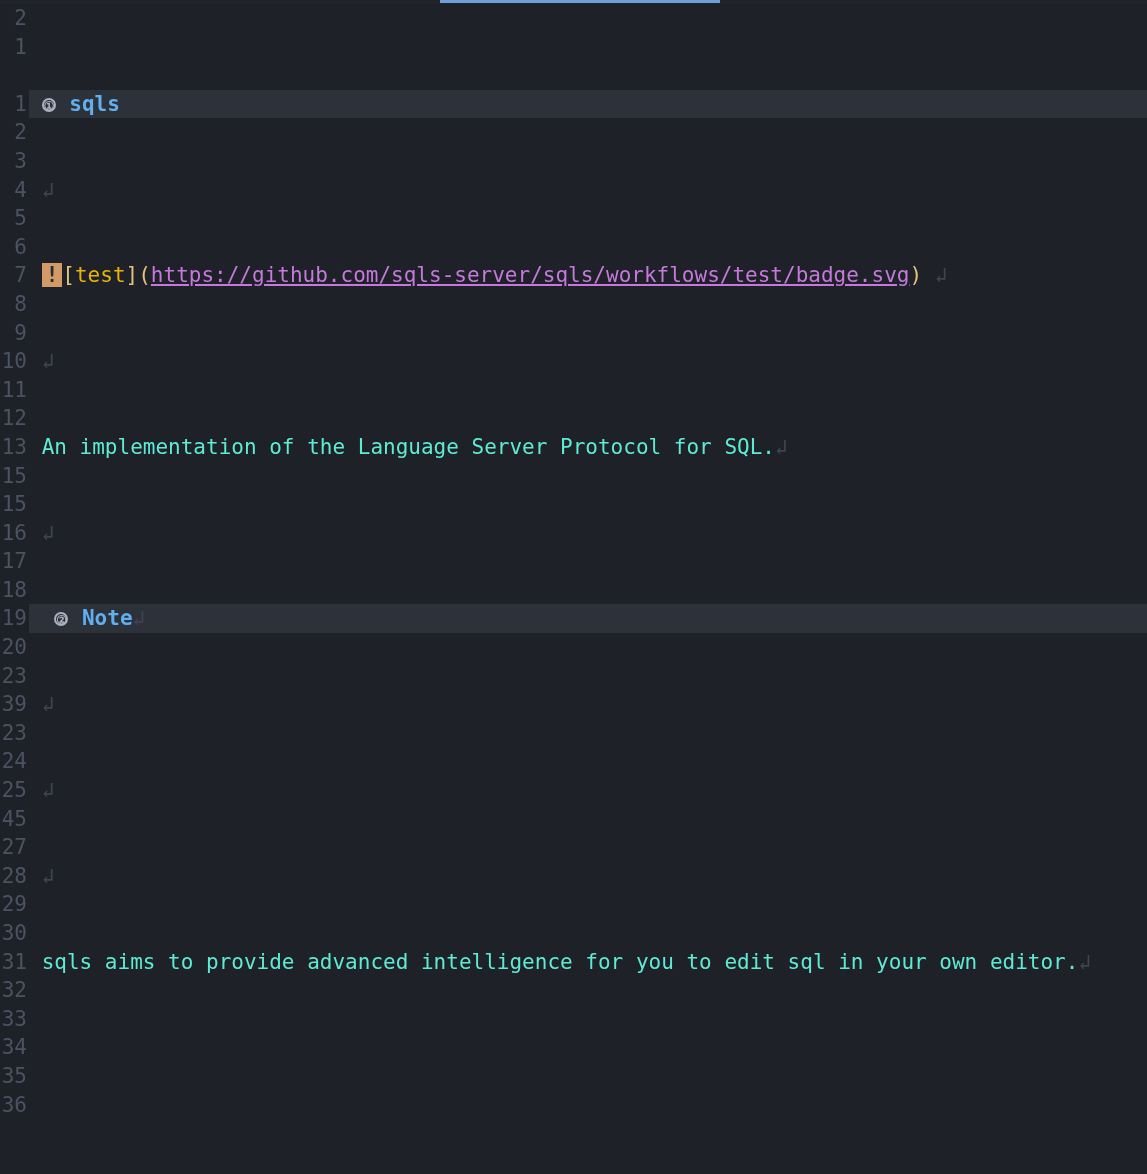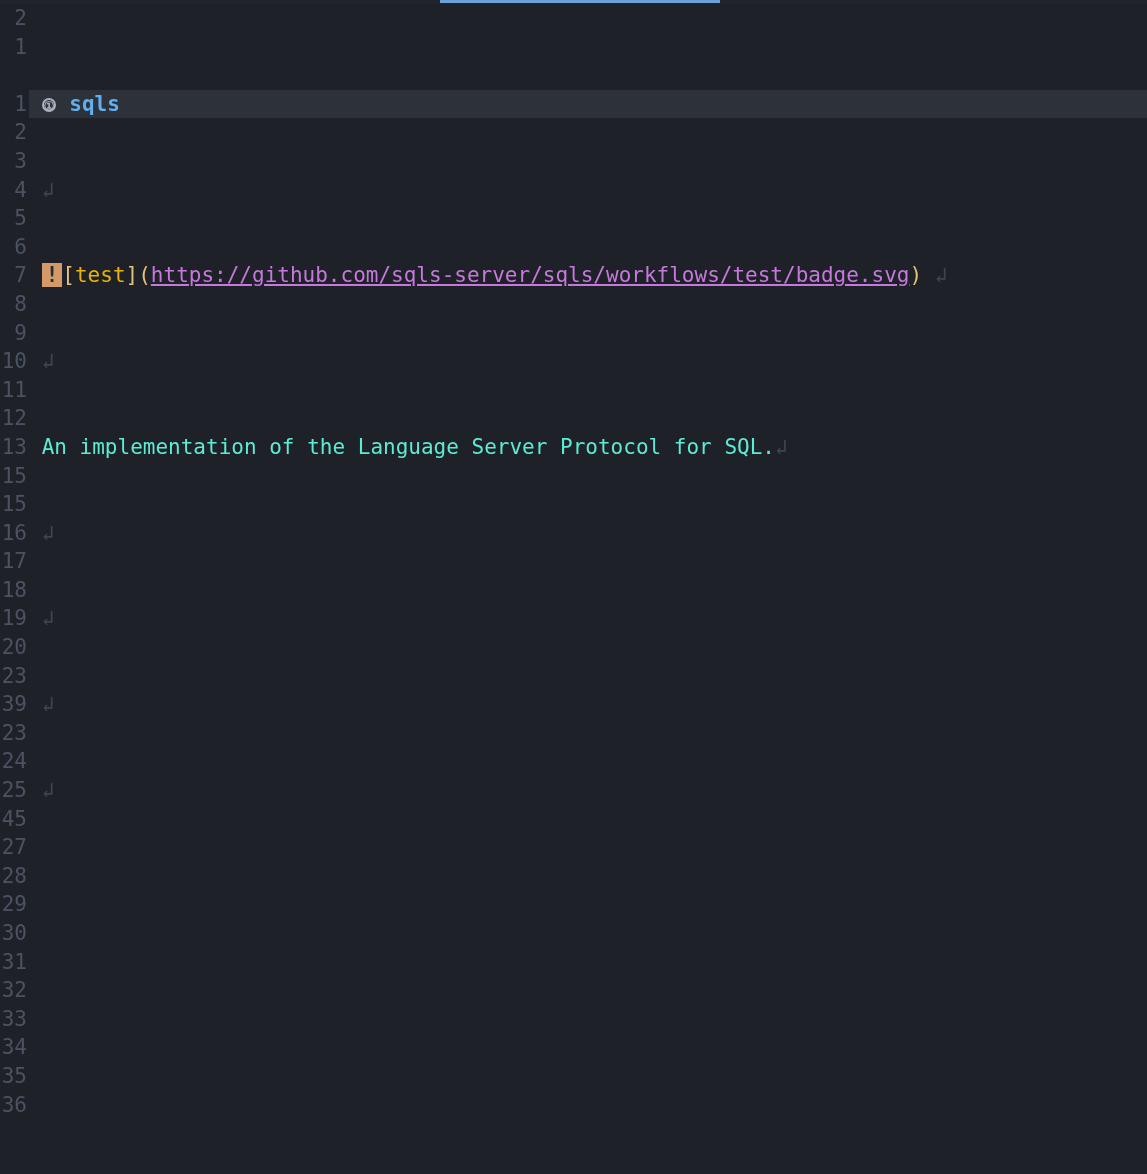--- a/index.html
+++ b/index.html
@@ -127,23 +127,25 @@
       <div class="line">36</div>
     </div>
   <div class="code">
 
     <div class="line"><span class="heading-bg"></span> <span class="hl-marker">①</span> <span class="hl-title">sqls</span></div>
     <div class="line"> <span class="eol">↲</span></div>
     <div class="line"> <span class="excl">!</span><span class="hl-punc">[</span><span class="hl-link-text">test</span><span class="hl-punc">]</span><span class="hl-punc">(</span><span class="hl-link-url">https://github.com/sqls-server/sqls/workflows/test/badge.svg</span><span class="hl-punc">)</span> <span class="eol">↲</span></div>
     <div class="line"> <span class="eol">↲</span></div>
     <div class="line"> <span class="hl-normal">An implementation of the Language Server Protocol for SQL.</span><span class="eol">↲</span></div>
     <div class="line"> <span class="eol">↲</span></div>
+    <div class="line"><span class="heading-bg"></span>  <span class="hl-marker">②</span> <span class="hl-title">Note</span><span class="eol">↲</span></div>
     <div class="line"> <span class="eol">↲</span></div>
     <div class="line"> <span class="eol">↲</span></div>
     <div class="line"> <span class="eol">↲</span></div>
+    <div class="line"> <span class="hl-normal">sqls aims to provide advanced intelligence for you to edit sql in your own editor.</span><span class="eol">↲</span></div>
     
     
     
     
     
     
     
     
     
     

